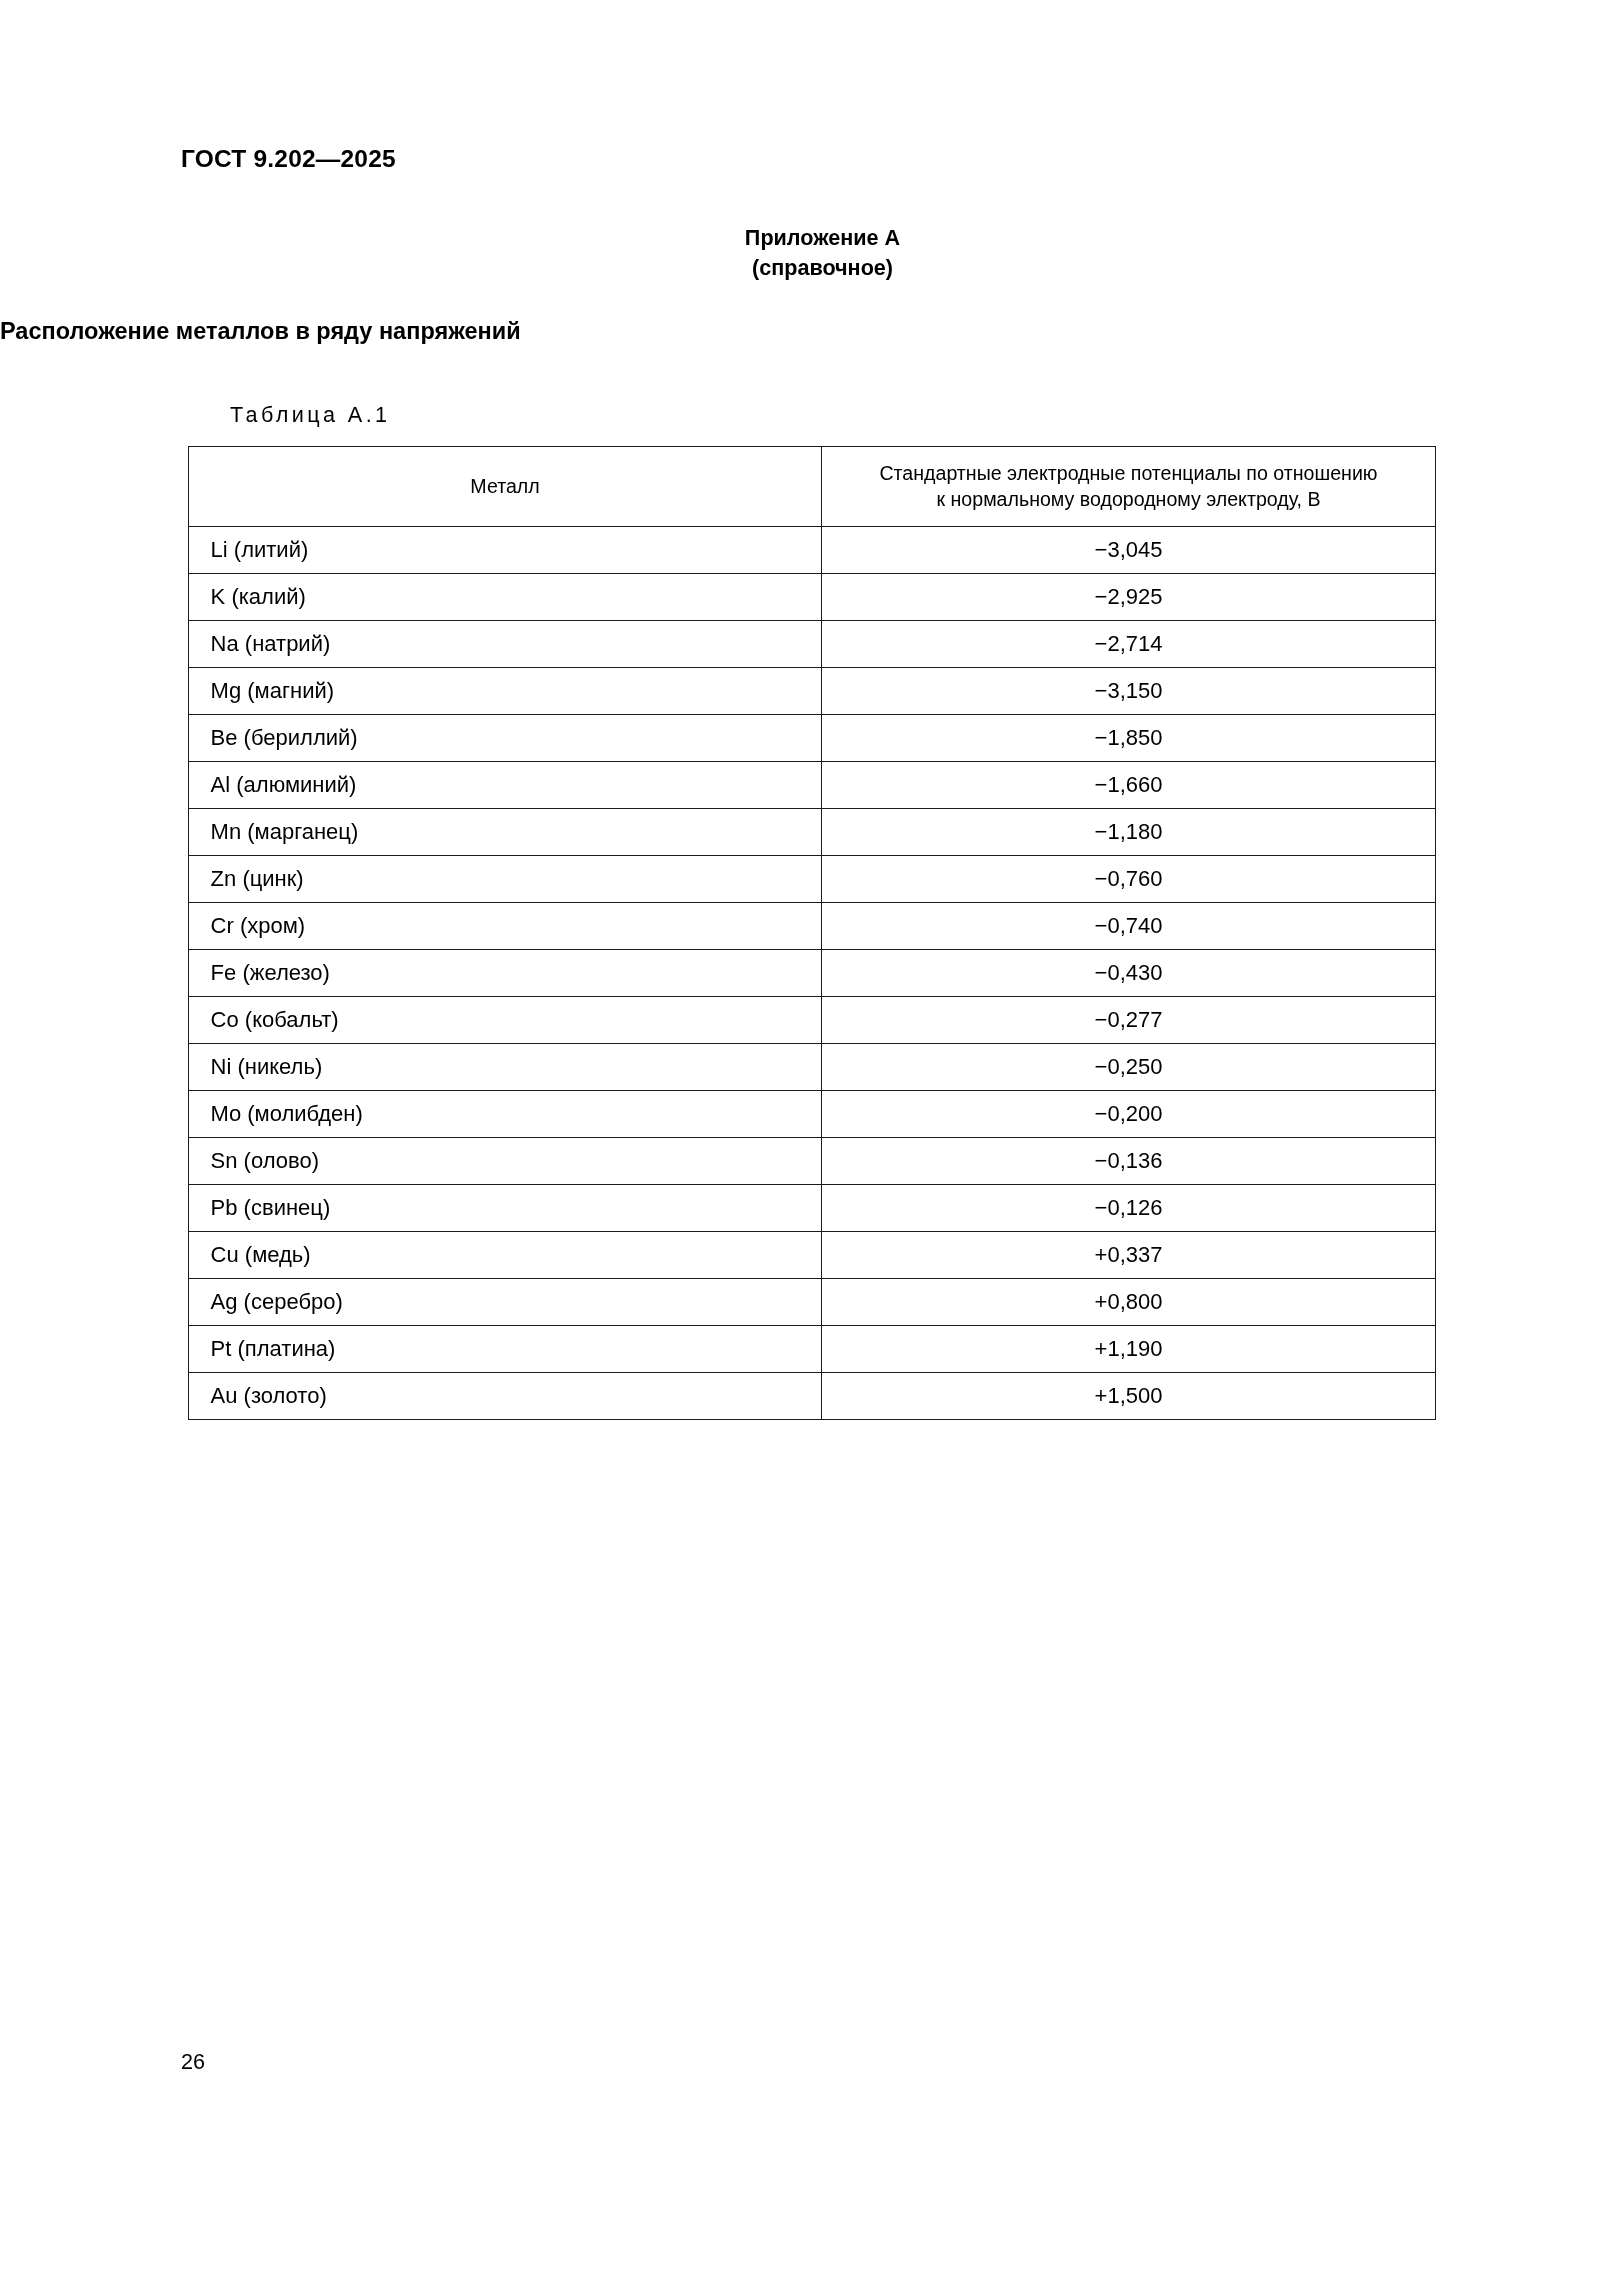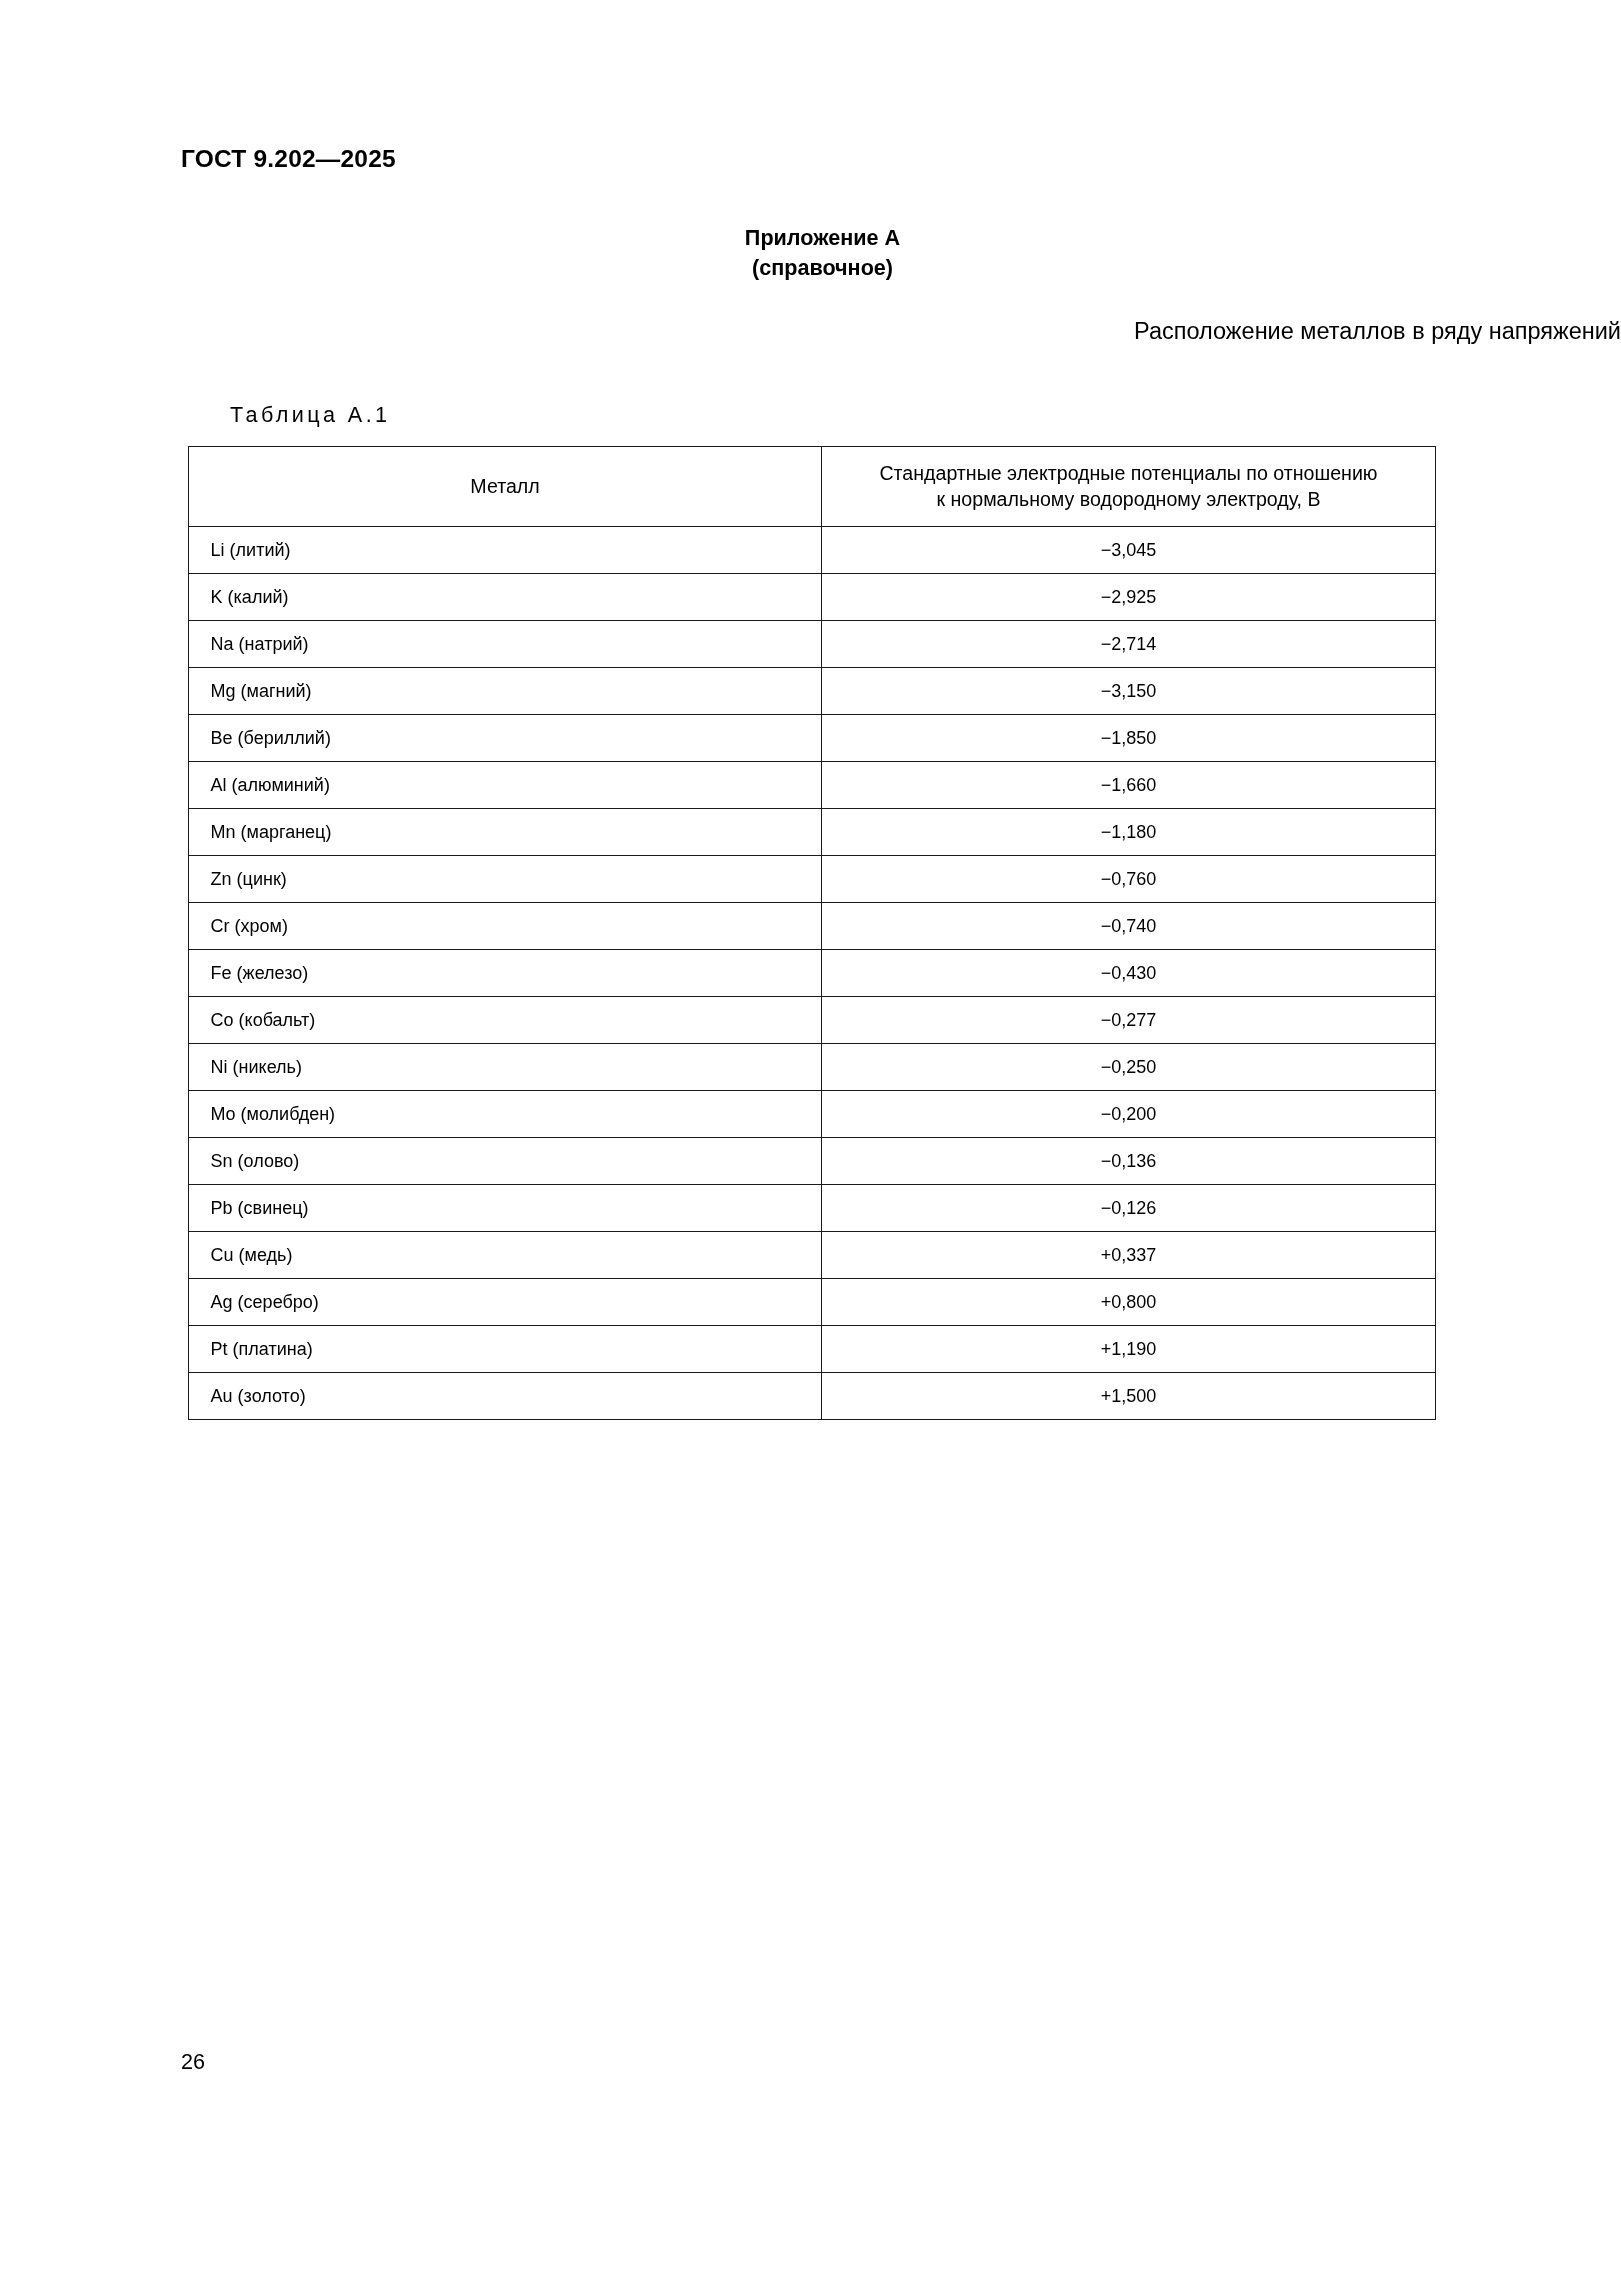--- a/index.html
+++ b/index.html
@@ -42,23 +42,23 @@
     padding-left: 12px;
   }
   .annex-title .line2 {
     display: block;
   }
   .section-title {
     position: absolute;
     top: 318px;
     left: 0;
     width: 1621px;
-    text-align: right;
+    text-align: left;
     font-size: 23.5px;
-    font-weight: normal;
+    font-weight: bold;
   }
   .table-caption {
     position: absolute;
     top: 402px;
     left: 186px;
     font-size: 21.6px;
     letter-spacing: 3.4px;
     margin-left: 44px;
   }
   table.data {
@@ -66,21 +66,21 @@
     top: 446px;
     left: 188px;
     width: 1247px;
     border-collapse: collapse;
     table-layout: fixed;
   }
   table.data th,
   table.data td {
     border: 1px solid #1a1a1a;
     font-weight: normal;
-    font-size: 18px;
+    font-size: 22px;
     height: 47px;
     box-sizing: border-box;
   }
   table.data th.col-metal,
   table.data td.col-metal {
     width: 633px;
   }
   table.data th.col-pot,
   table.data td.col-pot {
     width: 614px;

